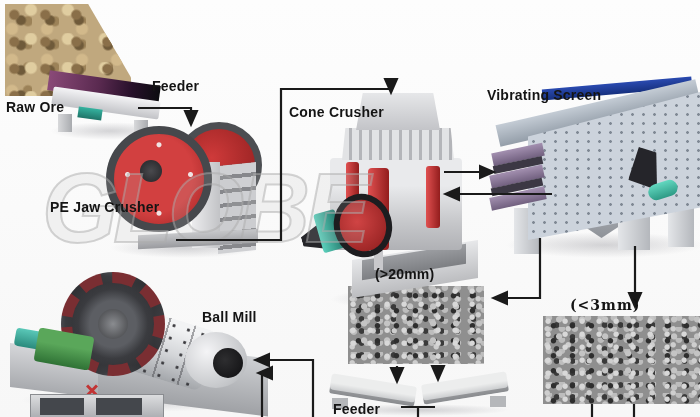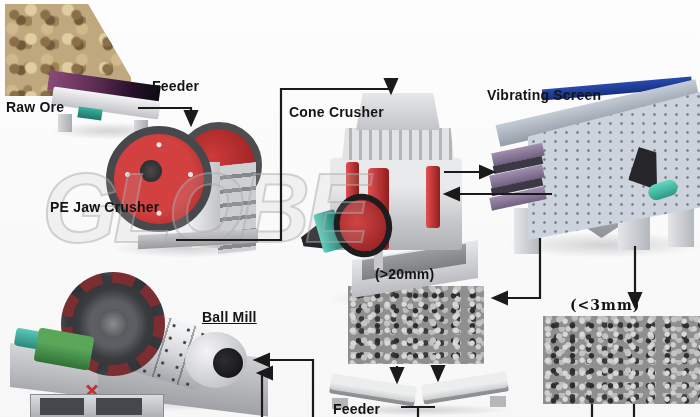--- a/index.html
+++ b/index.html
@@ -163,16 +163,16 @@
     </g>
   </svg>
 
   <div class="lbl" style="left:6px;top:99px;">Raw Ore</div>
   <div class="lbl" style="left:152px;top:78px;">Feeder</div>
   <div class="lbl" style="left:50px;top:199px;text-align:right;">PE Jaw Crusher</div>
   <div class="lbl" style="left:289px;top:104px;">Cone Crusher</div>
   <div class="lbl" style="left:487px;top:87px;">Vibrating Screen</div>
   <div class="lbl" style="left:375px;top:266px;">(&gt;20mm)</div>
   <div class="lbl serif" style="left:570px;top:297px;">(&lt;3mm)</div>
-  <div class="lbl" style="left:202px;top:309px;text-decoration:underline;">Ball Mill</div>
+  <div class="lbl" style="left:202px;top:309px;">Ball Mill</div>
   <div class="lbl" style="left:333px;top:401px;">Feeder</div>
 
 </div>
 
 </body></html>

